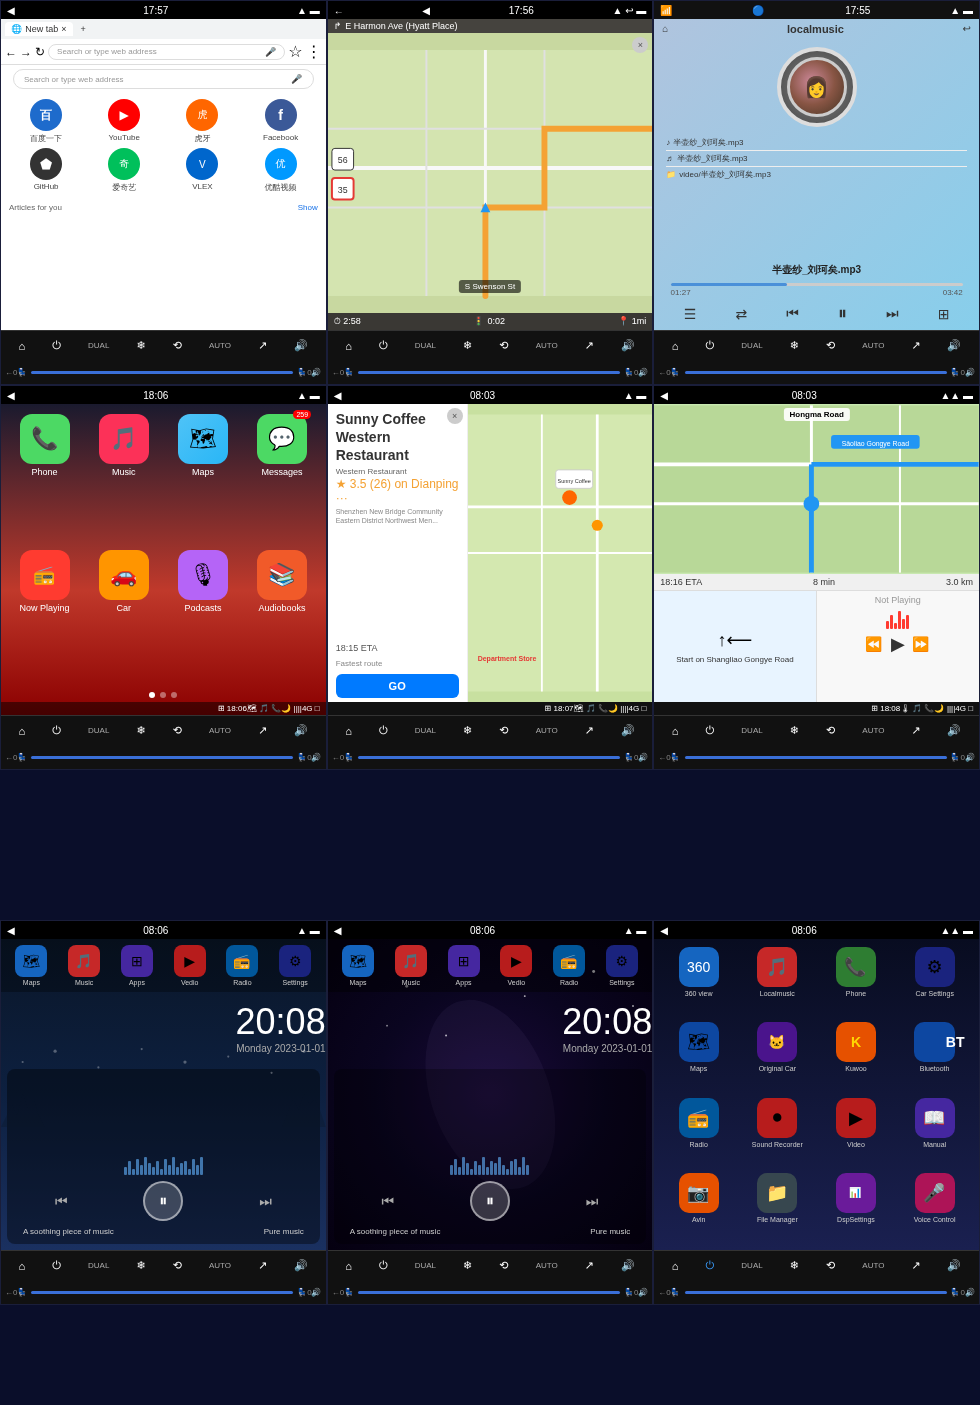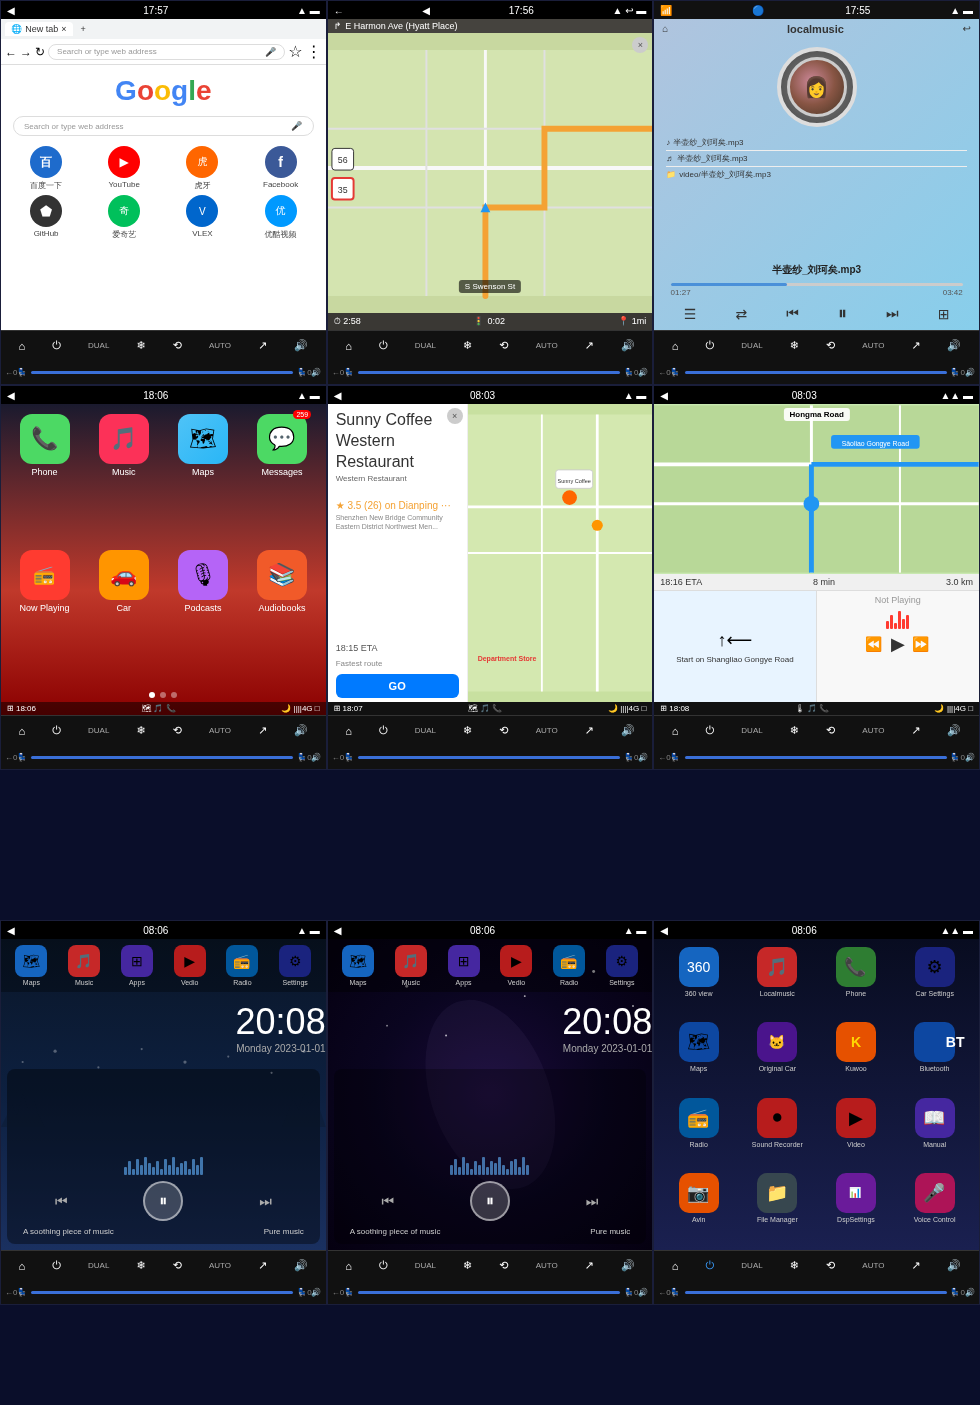--- a/index.html
+++ b/index.html
@@ -279,21 +279,21 @@
     .cp-dot {
       width: 6px;
       height: 6px;
       border-radius: 50%;
       background: rgba(255,255,255,0.4);
     }
     .cp-dot.active { background: #fff; }
     .cp-status-bar {
       background: rgba(0,0,0,0.5);
       display: flex;
-      justify-content: space-between;
+      justify-content: flex-end;
       padding: 2px 6px;
       font-size: 8px;
       color: #fff;
     }
 
     
     .cpmaps-screen {
       background: #fff;
       height: 100%;
       display: flex;
@@ -567,23 +567,20 @@
           <span style="font-size:12px;">←</span>
           <span style="font-size:12px;">→</span>
           <span style="font-size:12px;">↻</span>
           <div class="chrome-search">
             <span style="font-size:8px; color:#999;">Search or type web address</span>
             <span>🎤</span>
           </div>
           <span>☆</span>
           <span>⋮</span>
         </div>
-        <div class="google-logo">
-          <span class="g-blue">G</span><span class="g-red">o</span><span class="g-yellow">o</span><span class="g-blue">g</span><span class="g-green">l</span><span class="g-red">e</span>
-        </div>
         <div class="search-bar-google">
           <span style="font-size:8px; color:#999;">Search or type web address</span>
           <span>🎤</span>
         </div>
         <div class="quick-links">
           <div class="quick-link-item">
             <div class="quick-link-icon" style="background:#1e6bcc;">
                 <span style="color:white;font-size:12px;font-weight:bold;">百</span>
               </div>
             <span class="quick-link-label">百度一下</span>
@@ -623,20 +620,24 @@
                 <span style="color:white;font-size:10px;">V</span>
               </div>
             <span class="quick-link-label">VLEX</span>
           </div>
           <div class="quick-link-item">
             <div class="quick-link-icon" style="background:#0099ff;">
                 <span style="color:white;font-size:10px;">优</span>
               </div>
             <span class="quick-link-label">优酷视频</span>
           </div>
+        </div>
+        <div style="padding:4px 8px; display:flex; justify-content:space-between; font-size:8px; color:#666;">
+          <span>Articles for you</span>
+          <span style="color:#1a73e8;">Show</span>
         </div>
       </div>
     </div>
     <div class="ctrl-bar">
       <span class="icon-btn">⌂</span>
       <span class="icon-btn">⏻</span>
       <span style="font-size:8px; color:#aaa;">DUAL</span>
       <span class="icon-btn">❄</span>
       <span class="icon-btn">⟲</span>
       <span style="font-size:8px; color:#aaa;">AUTO</span>
@@ -906,23 +907,23 @@
       <span>◀</span>
       <span>08:03</span>
       <span>▲ ▬</span>
     </div>
     <div class="screen-inner">
       <div class="cpmaps-screen">
         <div style="display:flex; height:100%;">
 
           <div style="width:140px; background:#fff; display:flex; flex-direction:column; border-right:1px solid #eee; flex-shrink:0;">
             <div style="padding:6px 8px; position:relative;">
-              <div style="font-size:16px; font-weight:normal; color:#333; line-height:1.3;">Sunny Coffee Western Restaurant</div>
+              <div style="font-size:14px; font-weight:bold; color:#333; line-height:1.3;">Sunny Coffee Western Restaurant</div>
               <div style="font-size:8px; color:#666; margin-top:2px;">Western Restaurant</div>
-              <div style="font-size:10px; color:#f4a234; margin-top:17px;">★ 3.5 (26) on Dianping ···</div>
+              <div style="font-size:12px; color:#f4a234; margin-top:1px;">★ 3.5 (26) on Dianping ···</div>
               <div style="font-size:7px; color:#888; margin-top:2px; line-height:1.3;">Shenzhen New Bridge Community Eastern District Northwest Men...</div>
               <div class="close-btn-x" style="top:4px; right:4px;">×</div>
             </div>
             <div style="flex:1;"></div>
             <div style="padding:4px 8px; font-size:9px; color:#555;">18:15 ETA</div>
             <div style="padding:2px 8px; font-size:8px; color:#888;">Fastest route</div>
             <button class="go-btn">GO</button>
           </div>
 
           <div style="flex:1; background:#c8e0a0; position:relative; overflow:hidden;">

